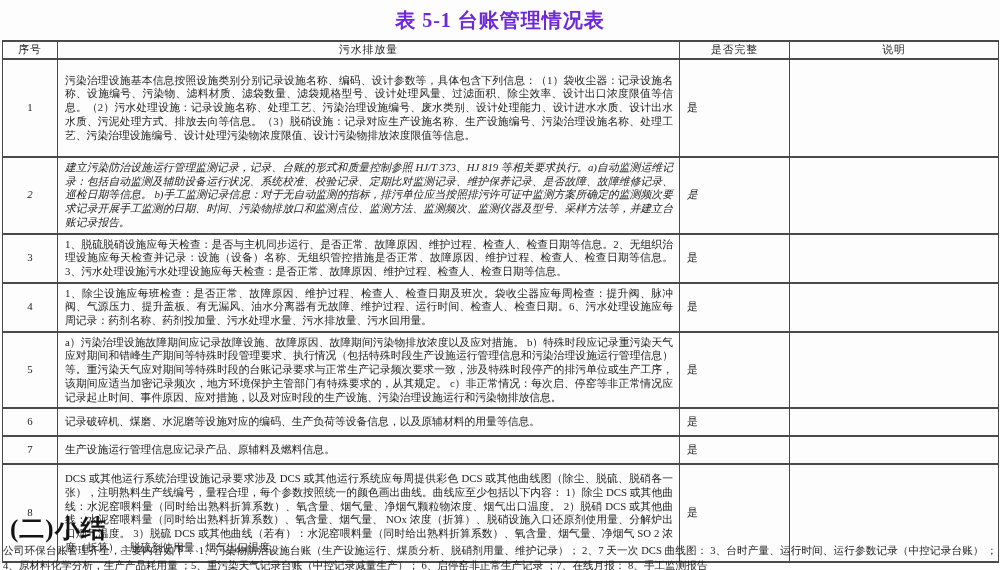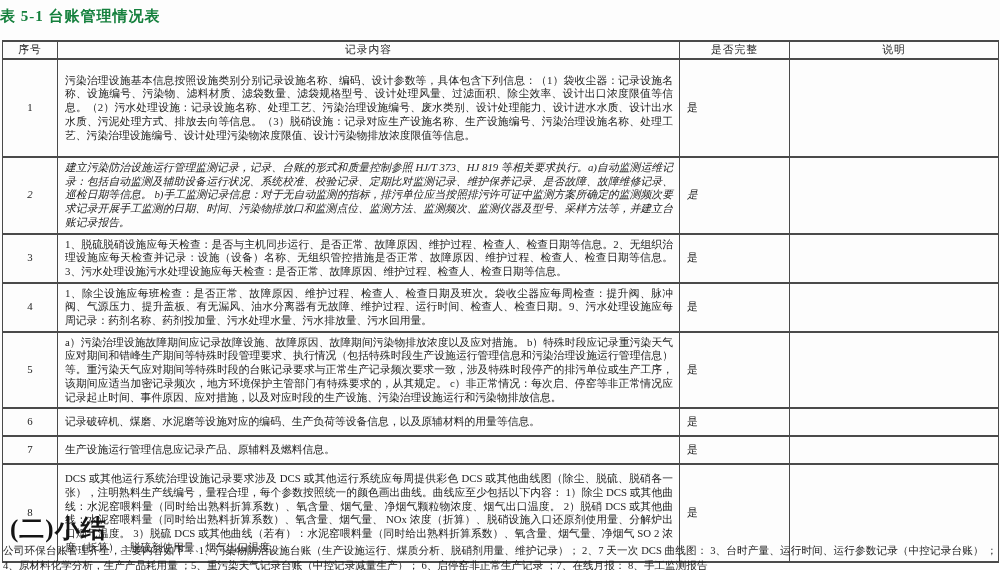--- a/index.html
+++ b/index.html
@@ -10,26 +10,26 @@
     color: #1e1e1e;
   }
   .page {
     position: relative;
     width: 1000px;
     height: 570px;
     background: #fdfdfd;
     overflow: hidden;
   }
   .doc-title {
-    text-align: left;
-    font-size: 15px;
+    text-align: center;
+    font-size: 20px;
     font-weight: 600;
     letter-spacing: 1px;
     padding-top: 7px;
-    color: #15803d;
+    color: #6d28d9;
   }
   table.ledger {
     position: absolute;
     left: 2px;
     top: 40px;
     width: 996px;
     border-collapse: collapse;
     table-layout: fixed;
     background: #fdfdfd;
   }
@@ -89,21 +89,21 @@
   <table class="ledger">
     <colgroup>
       <col style="width:55px">
       <col style="width:622px">
       <col style="width:110px">
       <col style="width:209px">
     </colgroup>
     <tbody>
         <tr>
       <th class="h-cell">序号</th>
-      <th class="h-cell">记录内容</th>
+      <th class="h-cell">污水排放量</th>
       <th class="h-cell">是否完整</th>
       <th class="h-cell">说明</th>
     </tr>
     <tr class="r1">
       <td class="no-cell">1</td>
       <td class="content-cell">污染治理设施基本信息按照设施类别分别记录设施名称、编码、设计参数等，具体包含下列信息：（1）袋收尘器：记录设施名称、设施编号、污染物、滤料材质、滤袋数量、滤袋规格型号、设计处理风量、过滤面积、除尘效率、设计出口浓度限值等信息。（2）污水处理设施：记录设施名称、处理工艺、污染治理设施编号、废水类别、设计处理能力、设计进水水质、设计出水水质、污泥处理方式、排放去向等信息。（3）脱硝设施：记录对应生产设施名称、生产设施编号、污染治理设施名称、处理工艺、污染治理设施编号、设计处理污染物浓度限值、设计污染物排放浓度限值等信息。</td>
       <td class="complete-cell">是</td>
       <td class="note-cell"></td>
     </tr>
     <tr class="r2">
@@ -113,21 +113,21 @@
       <td class="note-cell"></td>
     </tr>
     <tr class="r3">
       <td class="no-cell">3</td>
       <td class="content-cell">1、脱硫脱硝设施应每天检查：是否与主机同步运行、是否正常、故障原因、维护过程、检查人、检查日期等信息。2、无组织治理设施应每天检查并记录：设施（设备）名称、无组织管控措施是否正常、故障原因、维护过程、检查人、检查日期等信息。 3、污水处理设施污水处理设施应每天检查：是否正常、故障原因、维护过程、检查人、检查日期等信息。</td>
       <td class="complete-cell">是</td>
       <td class="note-cell"></td>
     </tr>
     <tr class="r4">
       <td class="no-cell">4</td>
-      <td class="content-cell">1、除尘设施应每班检查：是否正常、故障原因、维护过程、检查人、检查日期及班次。袋收尘器应每周检查：提升阀、脉冲阀、气源压力、提升盖板、有无漏风、油水分离器有无故障、维护过程、运行时间、检查人、检查日期。9、污水处理设施应每周记录：药剂名称、药剂投加量、污水处理水量、污水排放量、污水回用量。</td>
+      <td class="content-cell">1、除尘设施应每班检查：是否正常、故障原因、维护过程、检查人、检查日期及班次。袋收尘器应每周检查：提升阀、脉冲阀、气源压力、提升盖板、有无漏风、油水分离器有无故障、维护过程、运行时间、检查人、检查日期。6、污水处理设施应每周记录：药剂名称、药剂投加量、污水处理水量、污水排放量、污水回用量。</td>
       <td class="complete-cell">是</td>
       <td class="note-cell"></td>
     </tr>
     <tr class="r5">
       <td class="no-cell">5</td>
       <td class="content-cell">a）污染治理设施故障期间应记录故障设施、故障原因、故障期间污染物排放浓度以及应对措施。 b）特殊时段应记录重污染天气应对期间和错峰生产期间等特殊时段管理要求、执行情况（包括特殊时段生产设施运行管理信息和污染治理设施运行管理信息）等。重污染天气应对期间等特殊时段的台账记录要求与正常生产记录频次要求一致，涉及特殊时段停产的排污单位或生产工序，该期间应适当加密记录频次，地方环境保护主管部门有特殊要求的，从其规定。 c）非正常情况：每次启、停窑等非正常情况应记录起止时间、事件原因、应对措施，以及对应时段的生产设施、污染治理设施运行和污染物排放信息。</td>
       <td class="complete-cell">是</td>
       <td class="note-cell"></td>
     </tr>
     <tr class="r6">

